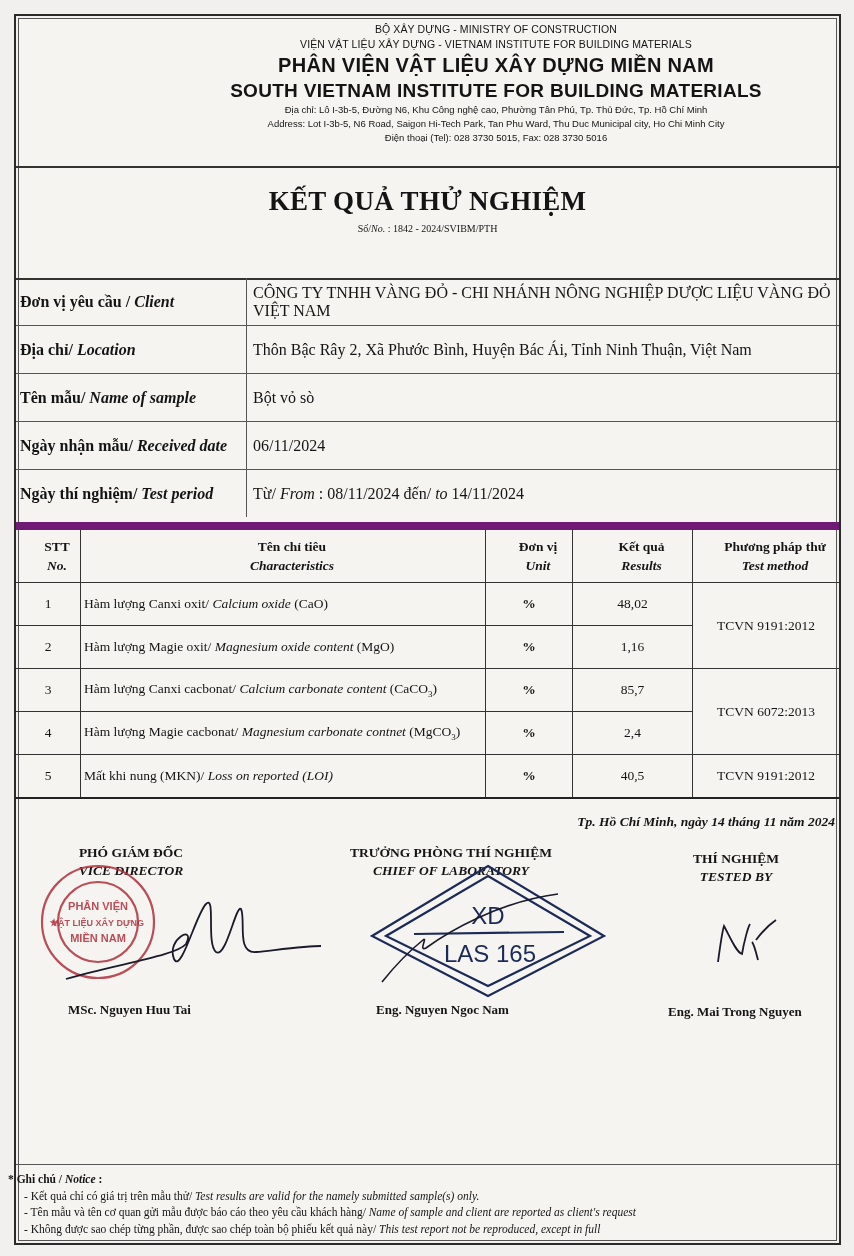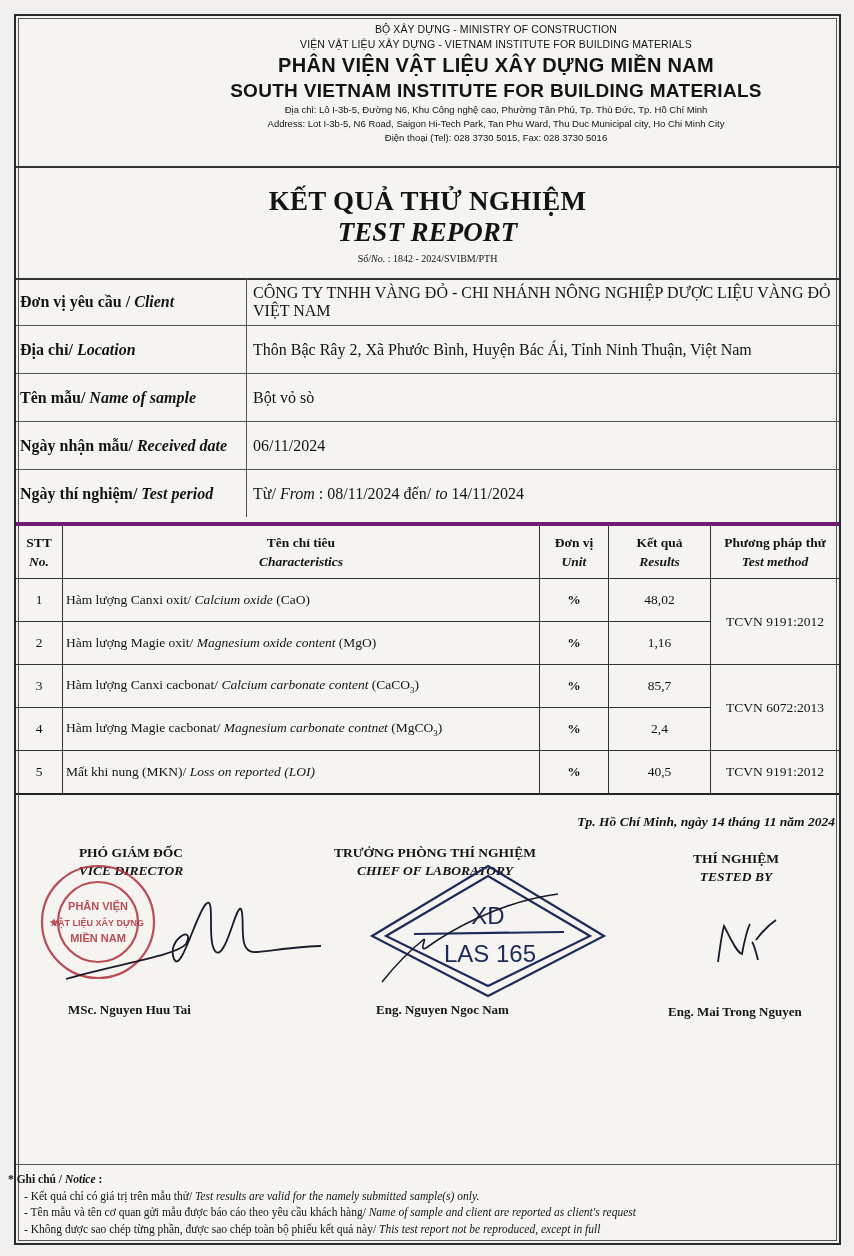--- a/index.html
+++ b/index.html
@@ -35,21 +35,21 @@
   .report-no i { font-style: italic; }
   
   .info { position: absolute; left: 0; top: 262px; width: 823px; border-collapse: collapse; }
   .info td { height: 47px; border-bottom: 1.5px solid #555; font-size: 16px; vertical-align: middle; padding: 0; }
   .info td.lbl { width: 226px; padding-left: 4px; font-weight: bold; border-right: 1px solid #555; }
   .info td.lbl i { font-weight: bold; }
   .info td.val { padding-left: 6px; }
   
   .results { position: absolute; left: 0; top: 506px; width: 823px; border-collapse: collapse; }
   .results th, .results td { border: 1.5px solid #333; font-size: 13.5px; padding: 0; }
-  .results tr:first-child th { border-top: 4px solid #701a75; }
+  .results tr:first-child th { border-top: 8px solid #701a75; padding-left: 18px; }
   .results th { height: 52px; font-weight: bold; text-align: center; line-height: 19px; }
   .results th .en { font-style: italic; }
   .results td { height: 42px; vertical-align: middle; }
   .results td.no { text-align: center; width: 46px; border-left: none; }
   .results td.char { padding-left: 3px; }
   .results td.unit { text-align: center; width: 68px; font-weight: bold; }
   .results td.res { text-align: center; width: 101px; }
   .results td.method { text-align: center; width: 128px; border-right: none; }
   .results th:first-child { border-left: none; }
   .results th:last-child { border-right: none; }
@@ -79,21 +79,20 @@
       <div class="hdr-big1">PHÂN VIỆN VẬT LIỆU XÂY DỰNG MIỀN NAM</div>
       <div class="hdr-big2">SOUTH VIETNAM INSTITUTE FOR BUILDING MATERIALS</div>
       <div class="hdr-addr">Địa chỉ: Lô I-3b-5, Đường N6, Khu Công nghệ cao, Phường Tân Phú, Tp. Thủ Đức, Tp. Hồ Chí Minh</div>
       <div class="hdr-addr">Address: Lot I-3b-5, N6 Road, Saigon Hi-Tech Park, Tan Phu Ward, Thu Duc Municipal city, Ho Chi Minh City</div>
       <div class="hdr-addr">Điện thoại (Tel): 028 3730 5015, Fax: 028 3730 5016</div>
     </div>
   </div>
 
   <div class="title-block">
     <div class="title-vn">KẾT QUẢ THỬ NGHIỆM</div>
-    <div class="title-en">TEST REPORT</div>
     <div class="report-no"><span>Số/</span><i>No.</i><span> : 1842 - 2024/SVIBM/PTH</span></div>
   </div>
 
   <table class="info">
     <tbody>
         <tr>
       <td class="lbl"><span>Đơn vị yêu cầu / </span><i>Client</i></td>
       <td class="val">CÔNG TY TNHH VÀNG ĐỎ - CHI NHÁNH NÔNG NGHIỆP DƯỢC LIỆU VÀNG ĐỎ VIỆT NAM</td>
     </tr>
     <tr>
@@ -175,21 +174,21 @@
   </tbody>
     </table>
 
   <div class="sig-area">
     <div class="sig-date">Tp. Hồ Chí Minh, ngày 14 tháng 11 năm 2024</div>
 
     <div class="sig-col" style="left:40px; top:40px; width:150px;">
       <div class="sig-title">PHÓ GIÁM ĐỐC</div>
       <div class="sig-title-en">VICE DIRECTOR</div>
     </div>
-    <div class="sig-col" style="left:304px; top:40px; width:230px;">
+    <div class="sig-col" style="left:320px; top:40px; width:230px;">
       <div class="sig-title">TRƯỞNG PHÒNG THÍ NGHIỆM</div>
       <div class="sig-title-en">CHIEF OF LABORATORY</div>
     </div>
     <div class="sig-col" style="left:650px; top:46px; width:140px;">
       <div class="sig-title">THÍ NGHIỆM</div>
       <div class="sig-title-en">TESTED BY</div>
     </div>
 
     <svg style="position:absolute; left:22px; top:58px;" width="120" height="120" viewBox="0 0 120 120">
       <g fill="none" stroke="#b0303c" stroke-width="2.2" opacity="0.85">

